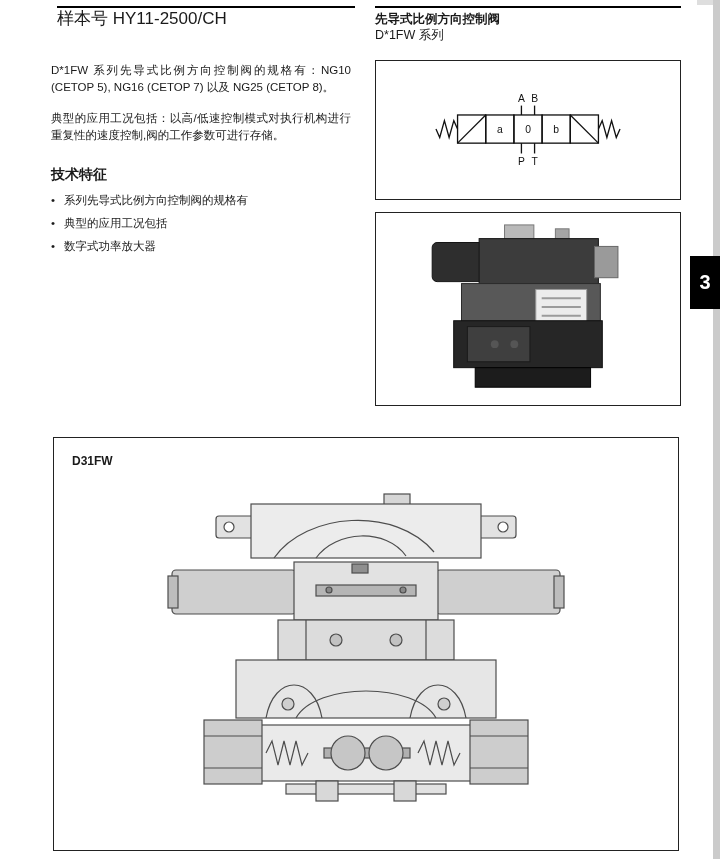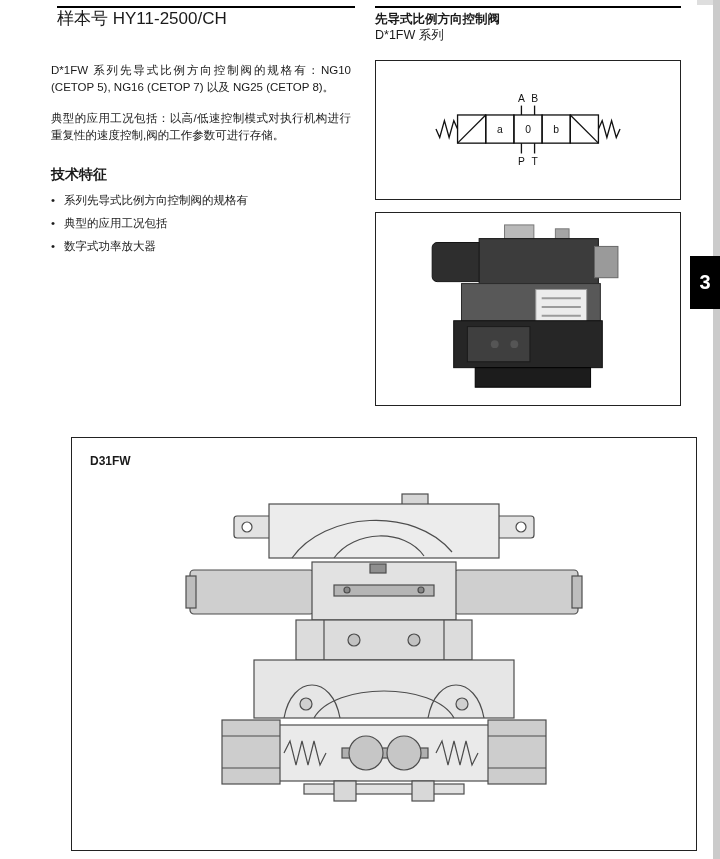--- a/index.html
+++ b/index.html
@@ -34,21 +34,21 @@
   .box-symbol{left:375px;top:60px;width:306px;height:140px;display:flex;align-items:center;justify-content:center;}
   .box-photo{left:375px;top:212px;width:306px;height:194px;display:flex;align-items:center;justify-content:center;}
 
   
   .side-tab{
     position:absolute;left:690px;top:256px;width:30px;height:53px;background:#000;
     color:#fff;font-size:20px;font-weight:bold;display:flex;align-items:center;justify-content:center;
   }
 
   
-  .box-diagram{left:71px;top:437px;width:626px;height:414px;}
+  .box-diagram{left:53px;top:437px;width:626px;height:414px;}
   .diagram-label{position:absolute;left:18px;top:16px;font-size:12px;font-weight:bold;}
   .diagram-svg{position:absolute;left:112px;top:52px;}
 
   svg text{font-family:"Liberation Sans","DejaVu Sans",sans-serif;}
 </style>
 </head>
 <body>
 
 <div class="edge-strip"></div>
 <div class="corner-artifact"></div>

